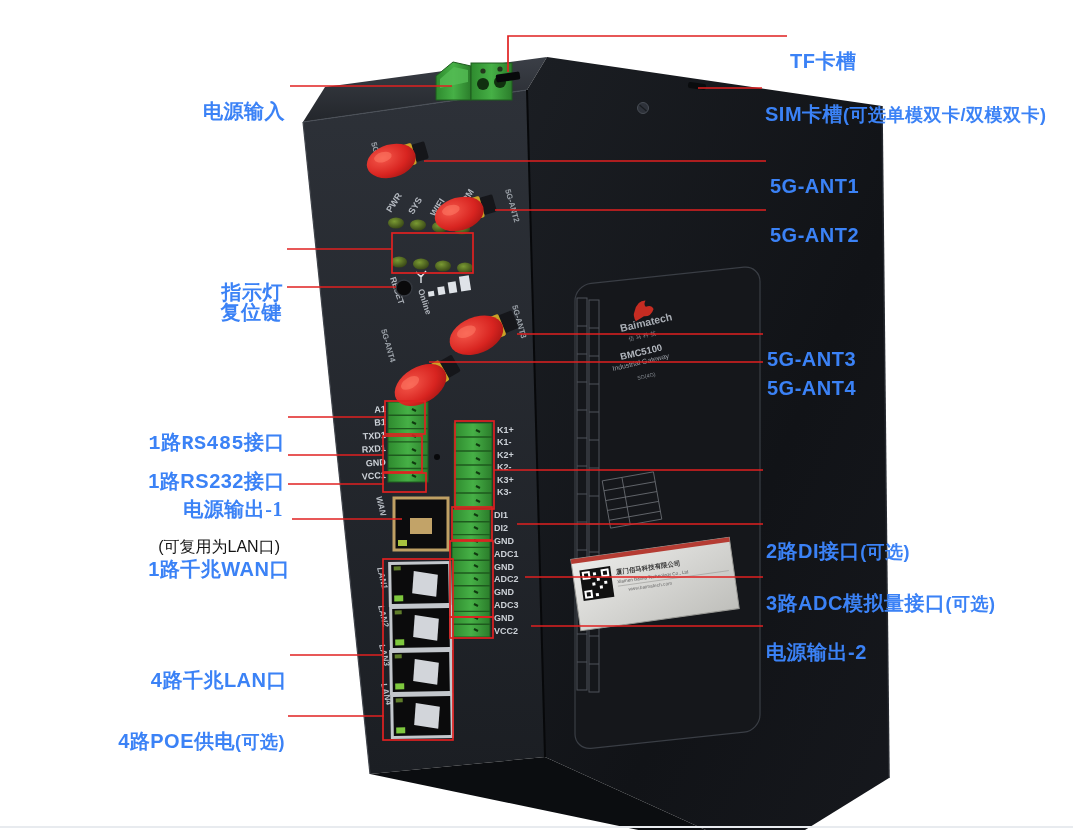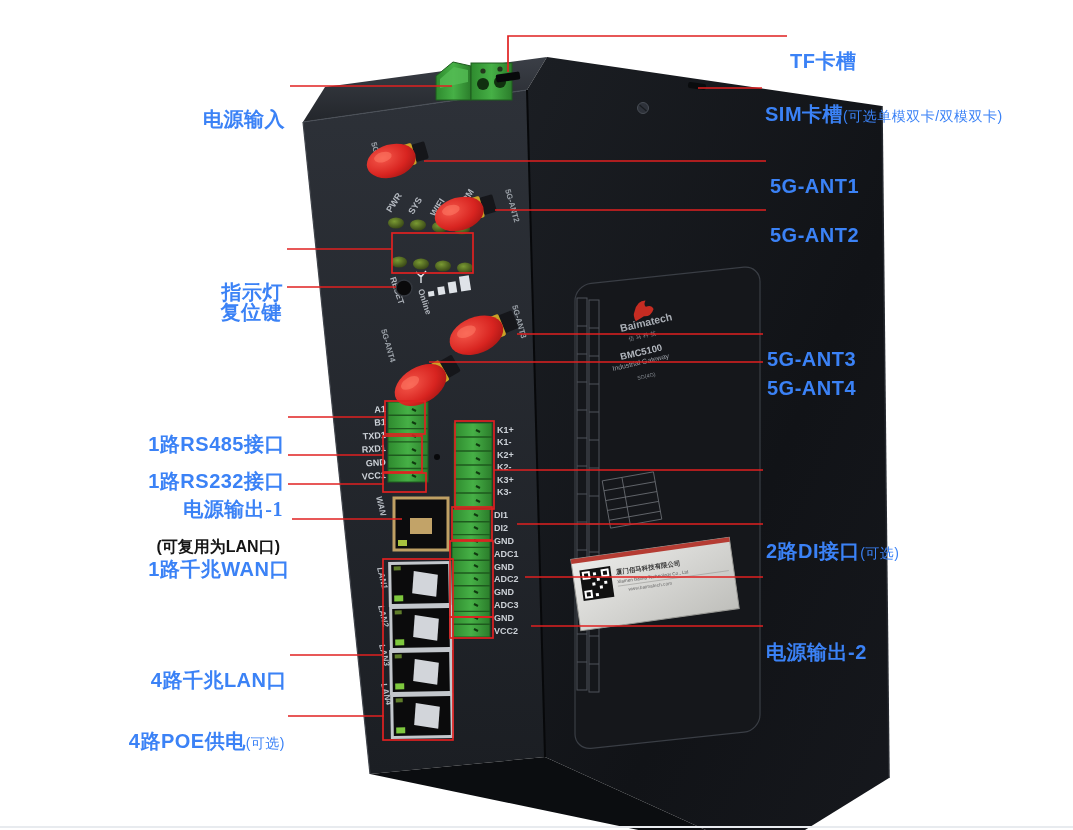--- a/index.html
+++ b/index.html
@@ -2,23 +2,23 @@
 <html><head>
 <meta charset="utf-8">
 <style>
   html,body{margin:0;padding:0;background:#fff;}
   body{width:1073px;height:830px;position:relative;overflow:hidden;
        font-family:"Liberation Sans","DejaVu Sans",sans-serif;}
   .stage{position:absolute;left:0;top:0;width:1073px;height:830px;}
   svg{position:absolute;left:0;top:0;}
   .callout{position:absolute;color:#3b82f6;font-size:20px;font-weight:600;
            letter-spacing:0.5px;white-space:nowrap;line-height:1.1;margin-top:28px;}
-  .callout .sfx{font-size:14px;font-weight:400;}
+  .callout .sfx{font-size:18px;font-weight:700;}
   .callout.right-align{text-align:right;}
-  .sub-note{position:absolute;color:#141414;font-size:16px;font-weight:700;
+  .sub-note{position:absolute;color:#141414;font-size:16px;font-weight:400;
             white-space:nowrap;}
   .bottom-rule{position:absolute;left:0;top:826px;width:1073px;height:2px;
                background:#e8ebef;}
 </style>
 </head>
 <body>
 
 <div class="stage">
 
 <svg width="1073" height="830" viewBox="0 0 1073 830">
@@ -293,34 +293,35 @@
     <rect x="383" y="436" width="39" height="36"></rect>
     <rect x="383" y="473" width="43" height="19"></rect>
     <rect x="455" y="421" width="39" height="88"></rect>
     <rect x="452" y="507" width="40" height="33"></rect>
     <rect x="450" y="541" width="43" height="76"></rect>
     <rect x="450" y="617" width="43" height="21"></rect>
     <rect x="383" y="559" width="70" height="181"></rect>
   </g>
 </svg>
 
-<div class="callout right-align" style="right:788px;top:80px;"><span>电源输入</span></div>
+<div class="callout right-align" style="right:788px;top:72px;"><span>电源输入</span></div>
 <div class="callout right-align" style="right:790px;top:253px;"><span>指示灯</span></div>
 <div class="callout right-align" style="right:791px;top:273px;"><span>复位键</span></div>
-<div class="callout right-align" style="right:788px;top:405px;"><span>1路RS485接口</span></div>
+<div class="callout right-align" style="right:788px;top:405px;font-family:Liberation Mono, monospace;"><span>1路RS485接口</span></div>
 <div class="callout right-align" style="right:788px;top:442px;"><span>1路RS232接口</span></div>
 <div class="callout right-align" style="right:790px;top:470px;font-family:Liberation Serif, serif;"><span>电源输出-1</span></div>
 <div class="callout right-align" style="right:783px;top:530px;"><span>1路千兆WAN口</span></div>
 <div class="sub-note" style="right:793px;top:537px;"><span>(可复用为LAN口)</span></div>
 <div class="callout right-align" style="right:786px;top:641px;"><span>4路千兆LAN口</span></div>
 <div class="callout right-align" style="right:788px;top:702px;"><span>4路POE供电</span><span class="sfx">(可选)</span></div>
 
 <div class="callout" style="left:790px;top:22px;"><span>TF卡槽</span></div>
 <div class="callout" style="left:765px;top:75px;"><span>SIM卡槽</span><span class="sfx">(可选单模双卡/双模双卡)</span></div>
 <div class="callout" style="left:770px;top:147px;"><span>5G-ANT1</span></div>
 <div class="callout" style="left:770px;top:196px;"><span>5G-ANT2</span></div>
 <div class="callout" style="left:767px;top:320px;"><span>5G-ANT3</span></div>
 <div class="callout" style="left:767px;top:349px;"><span>5G-ANT4</span></div>
 <div class="callout" style="left:766px;top:512px;"><span>2路DI接口</span><span class="sfx">(可选)</span></div>
+<div class="callout" style="left:766px;top:564px;"><span>3路ADC模拟量接口</span><span class="sfx">(可选)</span></div>
 <div class="callout" style="left:766px;top:613px;"><span>电源输出-2</span></div>
 
 <div class="bottom-rule"></div>
 </div>
 
 </body></html>

